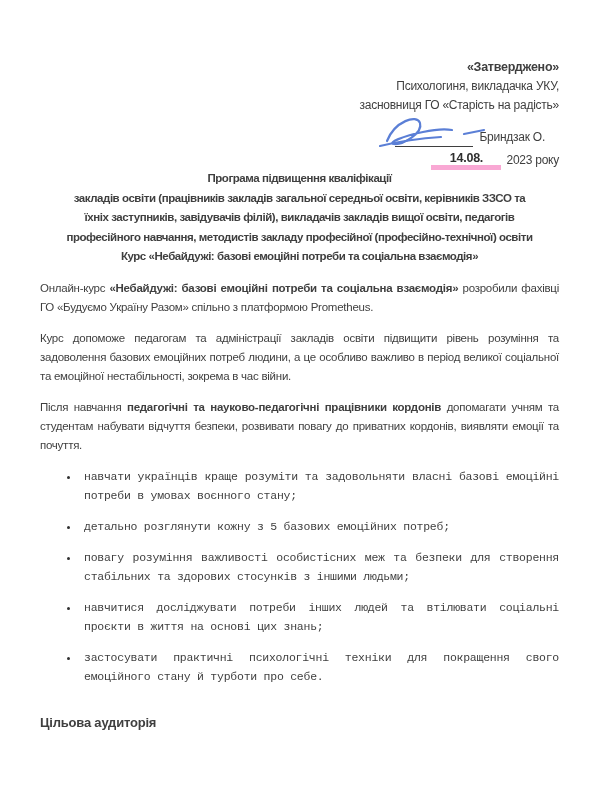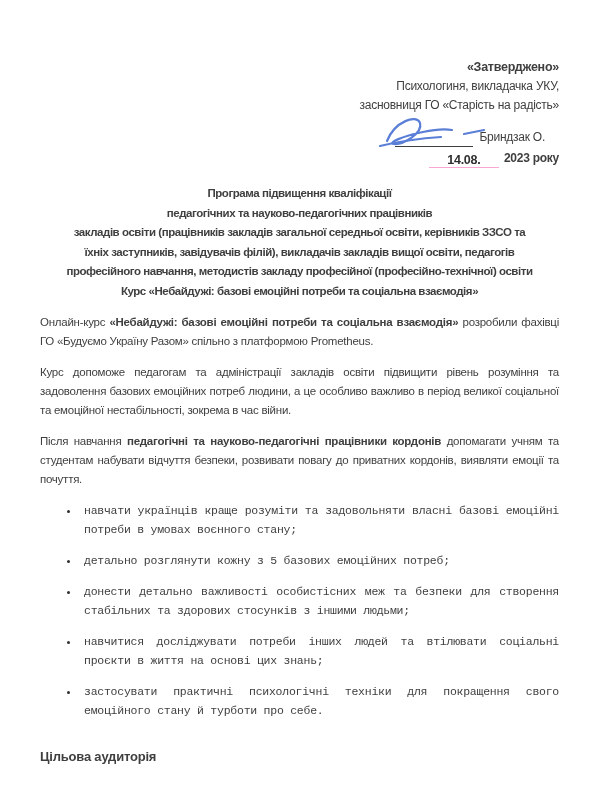--- a/index.html
+++ b/index.html
@@ -37,32 +37,31 @@
     position:absolute;
     left:-18px;bottom:-8px;
     width:120px;height:42px;
     pointer-events:none;
   }
   .sig-name{padding-left:6px;}
   .date-row{margin-top:1px;height:20px;}
   .date-line{
     display:inline-block;
     width:70px;
-    border-bottom:1px solid #f9a8d4;
+    border-bottom:5px solid #f9a8d4;
     text-align:center;
     font-weight:600;
     color:#2f2f2f;
     font-size:12.5px;
     height:16px;
     vertical-align:bottom;
   }
-  .date-year{padding-left:5px;font-weight:bold;}
+  .date-year{padding-left:5px;}
   
   .doc-title{
-    margin-top:15px;
     text-align:center;
     font-weight:bold;
     font-size:11.5px;
     line-height:19.5px;
     letter-spacing:-0.45px;
   }
   .doc-title div{white-space:nowrap;}
   
   .sec-h{
     font-weight:bold;
@@ -109,37 +108,36 @@
         </svg>
       </span><span class="sig-name">Бриндзак О.</span>
     </div>
     <div class="date-row">
       <span class="date-line">14.08.</span><span class="date-year">2023 року</span>
     </div>
   </div>
 
   <div class="doc-title">
     <div>Програма підвищення кваліфікації</div>
-    <div>педагогічних та науково-педагогічних працівників</div>
     <div>закладів освіти (працівників закладів загальної середньої освіти, керівників ЗЗСО та</div>
     <div>їхніх заступників, завідувачів філій), викладачів закладів вищої освіти, педагогів</div>
     <div>професійного навчання, методистів закладу професійної (професійно-технічної) освіти</div>
     <div>Курс «Небайдужі: базові емоційні потреби та соціальна взаємодія»</div>
   </div>
 
 
   <p class="body-p"><span>Онлайн-курс </span><span class="b">«Небайдужі: базові емоційні потреби та соціальна взаємодія»</span><span> розробили фахівці ГО «Будуємо Україну Разом» спільно з платформою Prometheus.</span></p>
 
   <p class="body-p">Курс допоможе педагогам та адміністрації закладів освіти підвищити рівень розуміння та задоволення базових емоційних потреб людини, а це особливо важливо в період великої соціальної та емоційної нестабільності, зокрема в час війни.</p>
 
   <p class="body-p"><span>Після навчання </span><span class="b">педагогічні та науково-педагогічні працівники кордонів</span><span> допомагати учням та студентам набувати відчуття безпеки, розвивати повагу до приватних кордонів, виявляти емоції та почуття.</span></p>
 
   <ul class="doc-list">
     <li>навчати українців краще розуміти та задовольняти власні базові емоційні потреби в умовах воєнного стану;</li>
     <li>детально розглянути кожну з 5 базових емоційних потреб;</li>
-    <li>донести детально важливості особистісних меж та безпеки для створення стабільних та здорових стосунків з іншими людьми;</li>
+    <li>повагу розуміння важливості особистісних меж та безпеки для створення стабільних та здорових стосунків з іншими людьми;</li>
     <li>навчитися досліджувати потреби інших людей та втілювати соціальні проєкти в життя на основі цих знань;</li>
     <li>застосувати практичні психологічні техніки для покращення свого емоційного стану й турботи про себе.</li>
   </ul>
 
   <h2 class="sec-h h-audience">Цільова аудиторія</h2>
 
 </div>
 
 </body></html>

